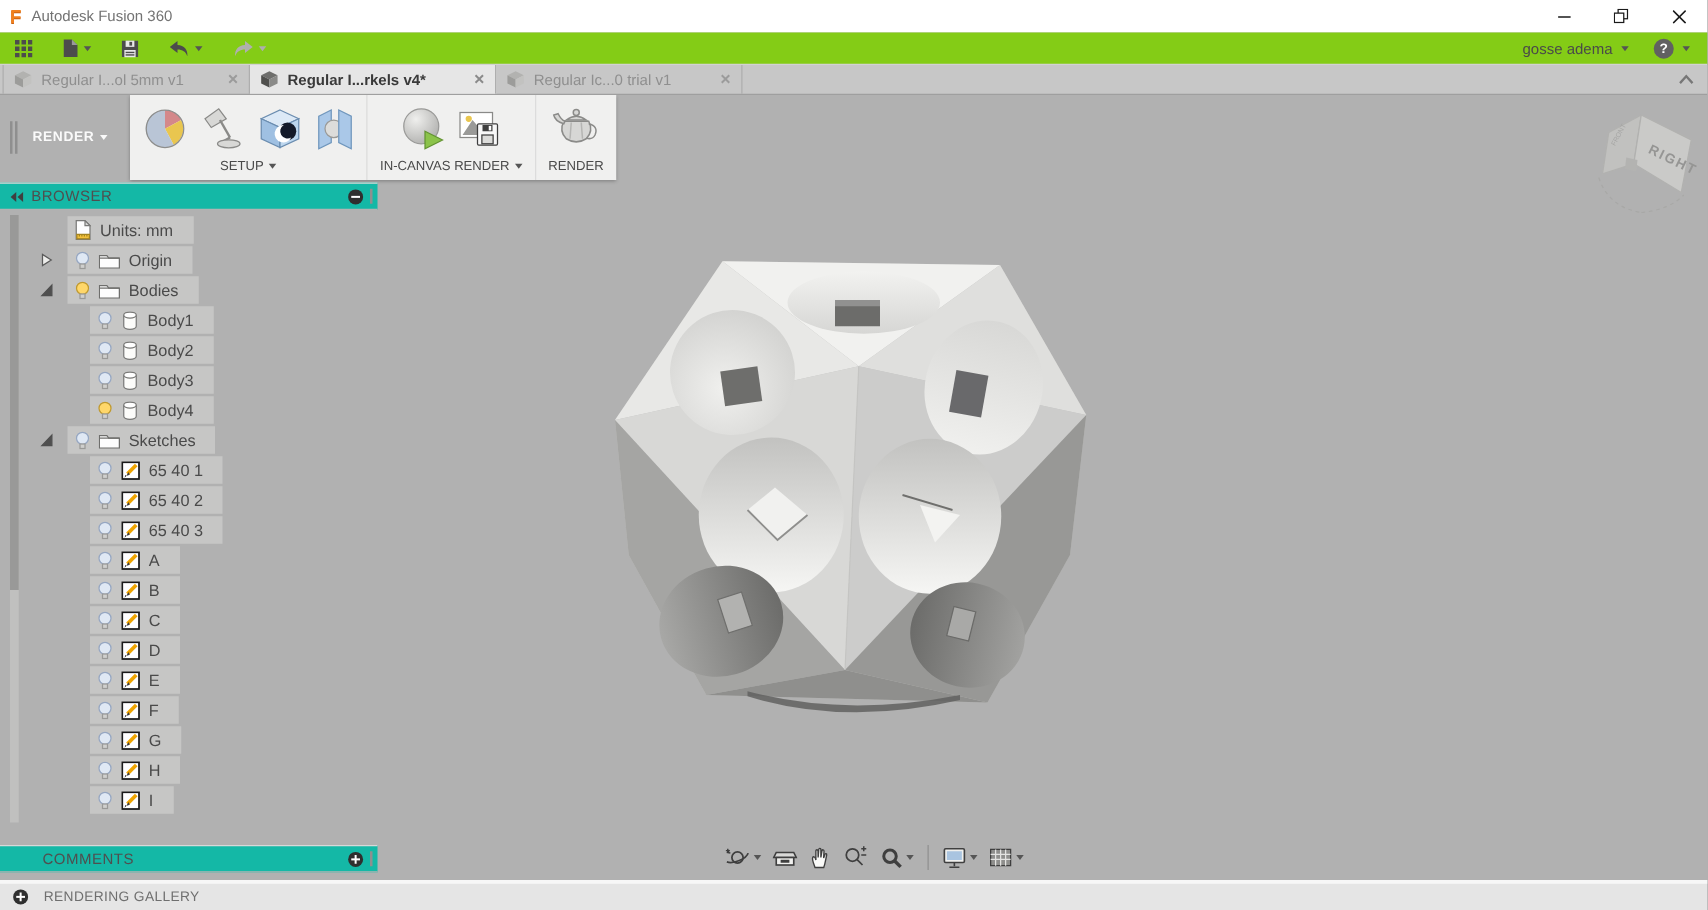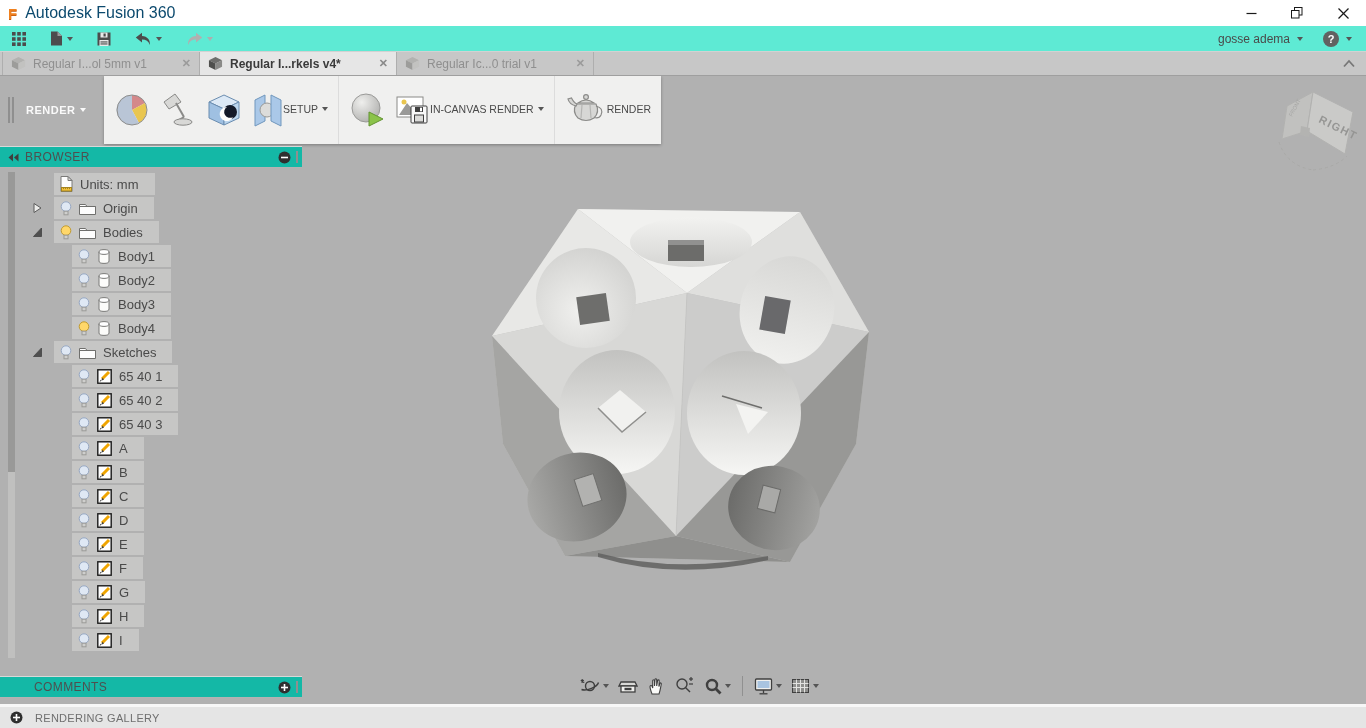--- a/index.html
+++ b/index.html
@@ -3,25 +3,25 @@
 <meta charset="utf-8">
 <style>
   html,body{margin:0;padding:0;}
   body{width:1366px;height:728px;font-family:"Liberation Sans",sans-serif;overflow:hidden;background:#b1b1b1;
        -webkit-font-smoothing:antialiased;}
   svg{display:block;}
   
   .titlebar{height:26px;background:#ffffff;display:flex;align-items:center;position:relative;}
   .flogo{margin-left:8px;font-weight:bold;font-size:15px;color:#f0811f;line-height:1;
          text-shadow:0 1px 0 #c95f10;}
-  .app-title{margin-left:8px;font-size:16px;color:#0c4a6e;}
+  .app-title{margin-left:8px;font-size:12px;color:#737373;}
   .win-controls{position:absolute;right:0;top:0;height:26px;display:flex;}
   .win-btn{width:46px;height:26px;display:flex;align-items:center;justify-content:center;}
   
-  .toolbar{height:26px;background:#5eead4;border-bottom:1px solid #d2d2d2;display:flex;align-items:center;
+  .toolbar{height:26px;background:#84cc16;border-bottom:1px solid #d2d2d2;display:flex;align-items:center;
            padding-left:12px;position:relative;box-sizing:border-box;}
   .tbtn{display:flex;align-items:center;gap:4px;margin-right:24px;}
   .caret{width:0;height:0;border-left:3.5px solid transparent;border-right:3.5px solid transparent;
          border-top:4.5px solid #555;display:inline-block;}
   .caret.dim{border-top-color:#aeaeae;}
   .toolbar-right{position:absolute;right:14px;top:0;height:26px;display:flex;align-items:center;gap:7px;}
   .user-name{font-size:12px;color:#4a4a4a;}
   .help-circle{width:16px;height:16px;border-radius:50%;background:#616161;color:#fff;font-size:11px;
                font-weight:bold;display:flex;align-items:center;justify-content:center;}
   
@@ -38,21 +38,21 @@
   
   .workspace{position:relative;height:628px;background:#b1b1b1;overflow:hidden;}
   
   .ribbon{position:absolute;top:0;left:0;height:68px;display:flex;z-index:5;}
   .ribbon-left{width:104px;display:flex;align-items:center;}
   .grip{display:flex;gap:2px;margin:0 12px 0 8px;}
   .grip i{width:2px;height:26px;background:#8f8f8f;display:block;}
   .ws-label{color:#fafafa;font-weight:bold;font-size:11px;letter-spacing:.5px;display:flex;align-items:center;gap:5px;}
   .ws-label .caret{border-top-color:#fafafa;}
   .ribbon-body{display:flex;background:#f0f0ef;box-shadow:0 1px 3px rgba(0,0,0,.3);}
-  .rgroup{display:flex;align-items:center;padding:2px 10px 2px;border-right:1px solid #dcdcdc;}
+  .rgroup{display:flex;flex-direction:column;align-items:center;padding:2px 10px 2px;border-right:1px solid #dcdcdc;}
   .rgroup:last-child{border-right:none;}
   .rgroup-icons{display:flex;align-items:center;gap:9px;flex:1;}
   .rgroup-label{font-size:10.5px;color:#4a4a4a;display:flex;align-items:center;gap:4px;padding-bottom:3px;}
   .icon-btn{display:flex;align-items:center;justify-content:center;}
   
   .viewcube{position:absolute;top:8px;right:6px;z-index:4;}
   
   .panel-header{position:absolute;left:0;width:302px;height:20px;background:#14b8a6;display:flex;align-items:center;
                 font-size:12px;color:#4f4f4f;letter-spacing:.4px;border-top:1px solid #d8d8d8;
                 border-bottom:1px solid #b3b3b3;z-index:6;}

